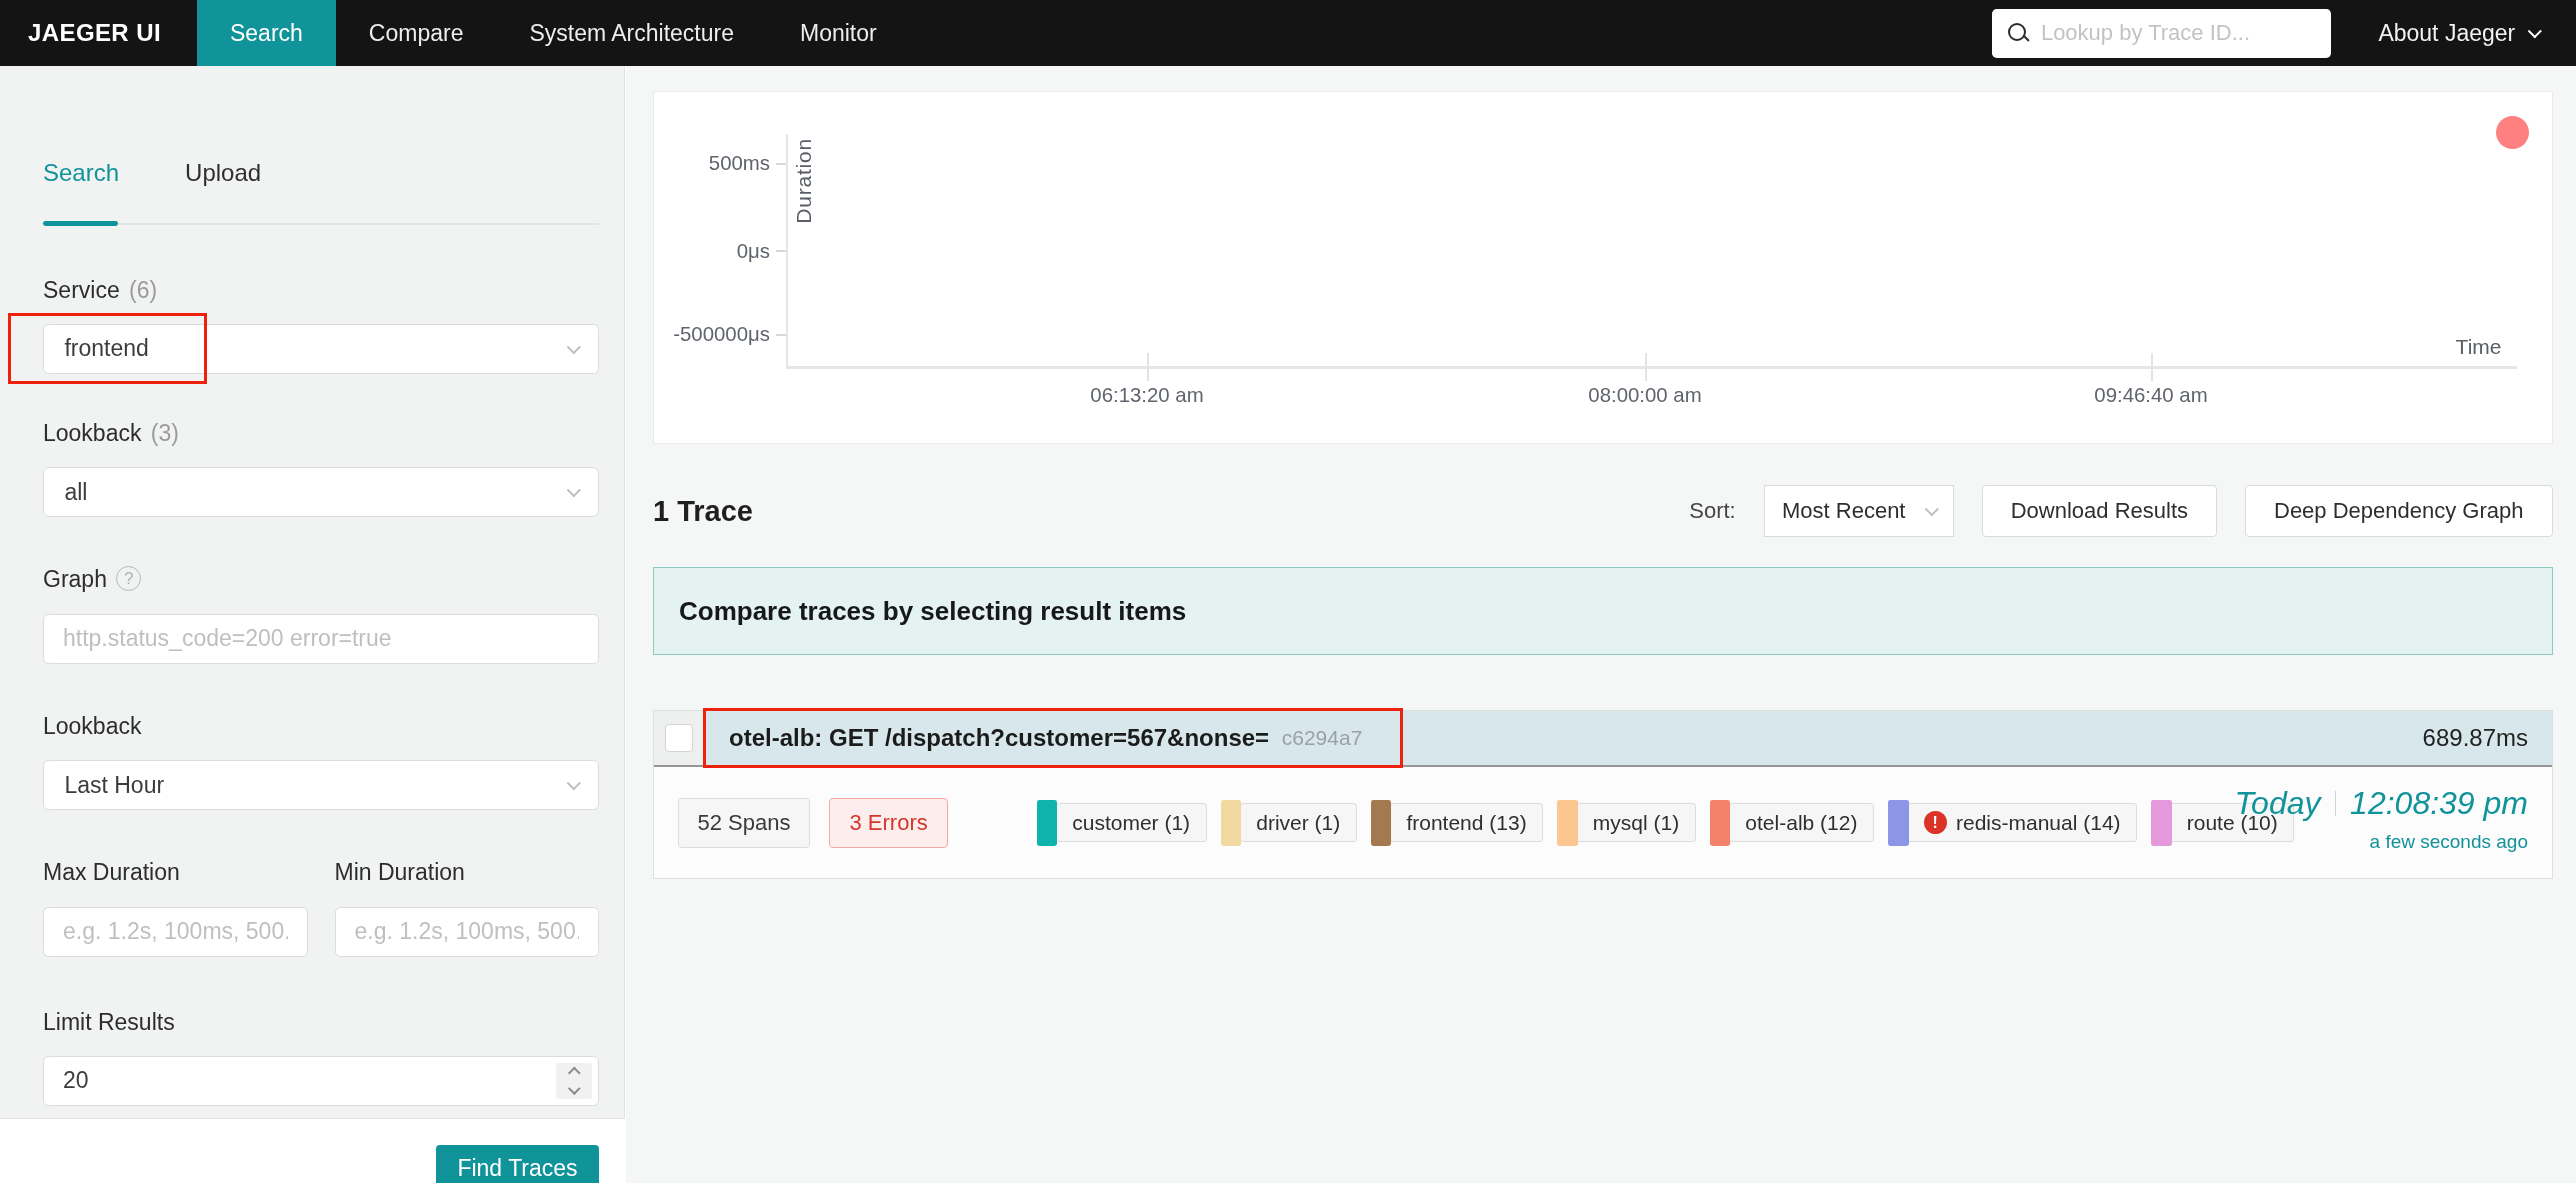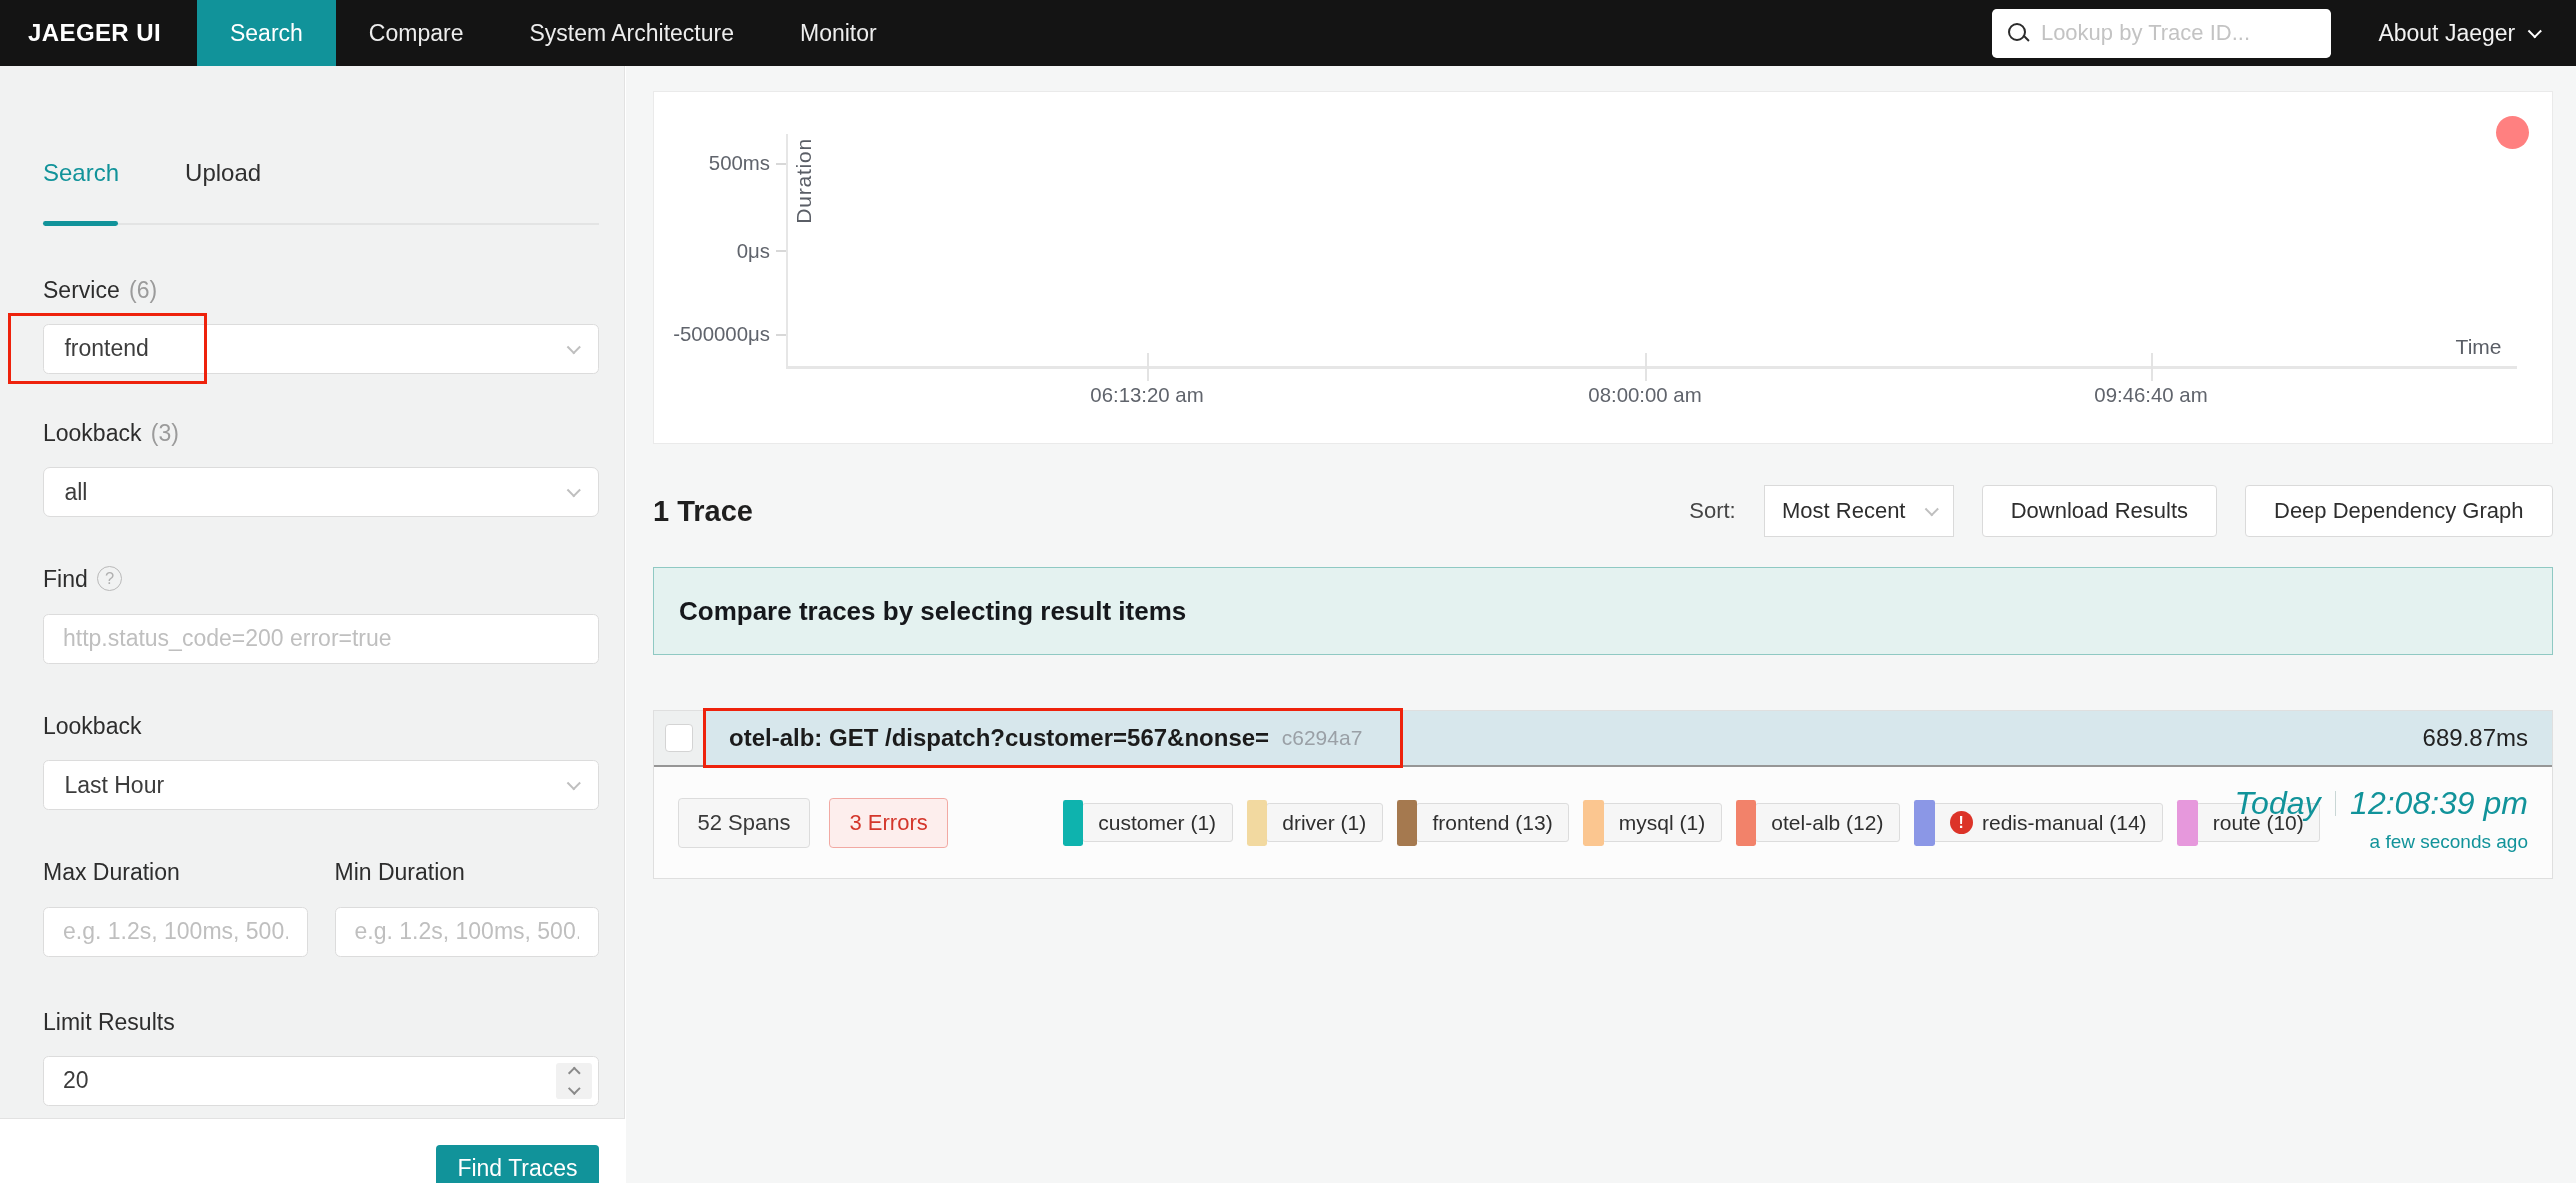--- a/index.html
+++ b/index.html
@@ -109,21 +109,21 @@
   .title-area { flex: 1; background: #d7e7ec; display: flex; align-items: center; padding: 0 23.5px 0 25px; }
   .trace-title { font-size: 24px; font-weight: 700; color: #1b1b1b; }
   .trace-id { font-size: 21px; color: #9aa0a6; margin-left: 12.6px; }
   .trace-duration { margin-left: auto; font-size: 24px; color: #222; }
   .redbox-title { position: absolute; left: 49px; top: -3.1px; width: 700px; height: 60px; border: 3.9px solid #ee220c; pointer-events: none; }
 
   .trace-body { position: relative; height: 111px; display: flex; align-items: center; padding: 0 23.5px; }
   .badge { height: 50px; display: flex; align-items: center; padding: 0 19px; background: #f6f6f6;
            border: 0.8px solid #dcdcdc; border-radius: 3.9px; font-size: 22px; color: #3a3a3a; margin-right: 19px; }
   .badge.errors { color: #d4372c; background: #fdeeed; border-color: #f2a9a3; }
-  .chips { display: flex; margin-left: 96px; gap: 14px; align-items: flex-start; }
+  .chips { display: flex; margin-left: 70px; gap: 14px; align-items: flex-start; }
   .chip { display: flex; align-items: center; }
   .chip-color { width: 20.4px; height: 46px; border-radius: 2.4px; z-index: 1; flex: none; }
   .chip-label { height: 39px; display: flex; align-items: center; gap: 9.4px; padding: 0 15.7px;
                 background: #f6f6f6; border: 0.8px solid #dcdcdc; border-radius: 3.1px; font-size: 21px; color: #2f2f2f; margin-left: -1.6px; }
   .err-icon { width: 23px; height: 23px; border-radius: 50%; background: #dc3328; color: #fff;
               font-weight: 700; font-size: 15.7px; display: flex; align-items: center; justify-content: center; flex: none; }
   .when { position: absolute; right: 23.5px; top: 17.3px; display: flex; flex-direction: column; align-items: flex-end; color: #11939a; }
   .when-top { display: flex; align-items: center; gap: 14px; font-size: 32px; font-style: italic; }
   .when-div { width: 1.6px; height: 25px; background: #c9d6d5; }
   .ago { margin-top: 9.4px; font-size: 19px; }
@@ -172,21 +172,21 @@
   <div class="fld-label" style="margin-top:46px;">
     <span>Lookback</span>
     <span class="count">(3)</span>
   </div>
   <div class="selectbox" style="margin-top:20.4px;border-radius:7px;">
     <span>all</span>
     <i class="chev gray"></i>
   </div>
 
   <div class="fld-label" style="margin-top:49px;">
-    <span>Find</span>
+    <span>Graph</span>
     <span class="qmark">?</span>
   </div>
   <input class="textinput" style="margin-top: 20.4px;" placeholder="http.status_code=200 error=true">
 
   <div class="fld-label" style="margin-top:49px;">
     <span>Lookback</span>
   </div>
   <div class="selectbox" style="margin-top:20.4px;">
     <span>Last Hour</span>
     <i class="chev gray"></i>

